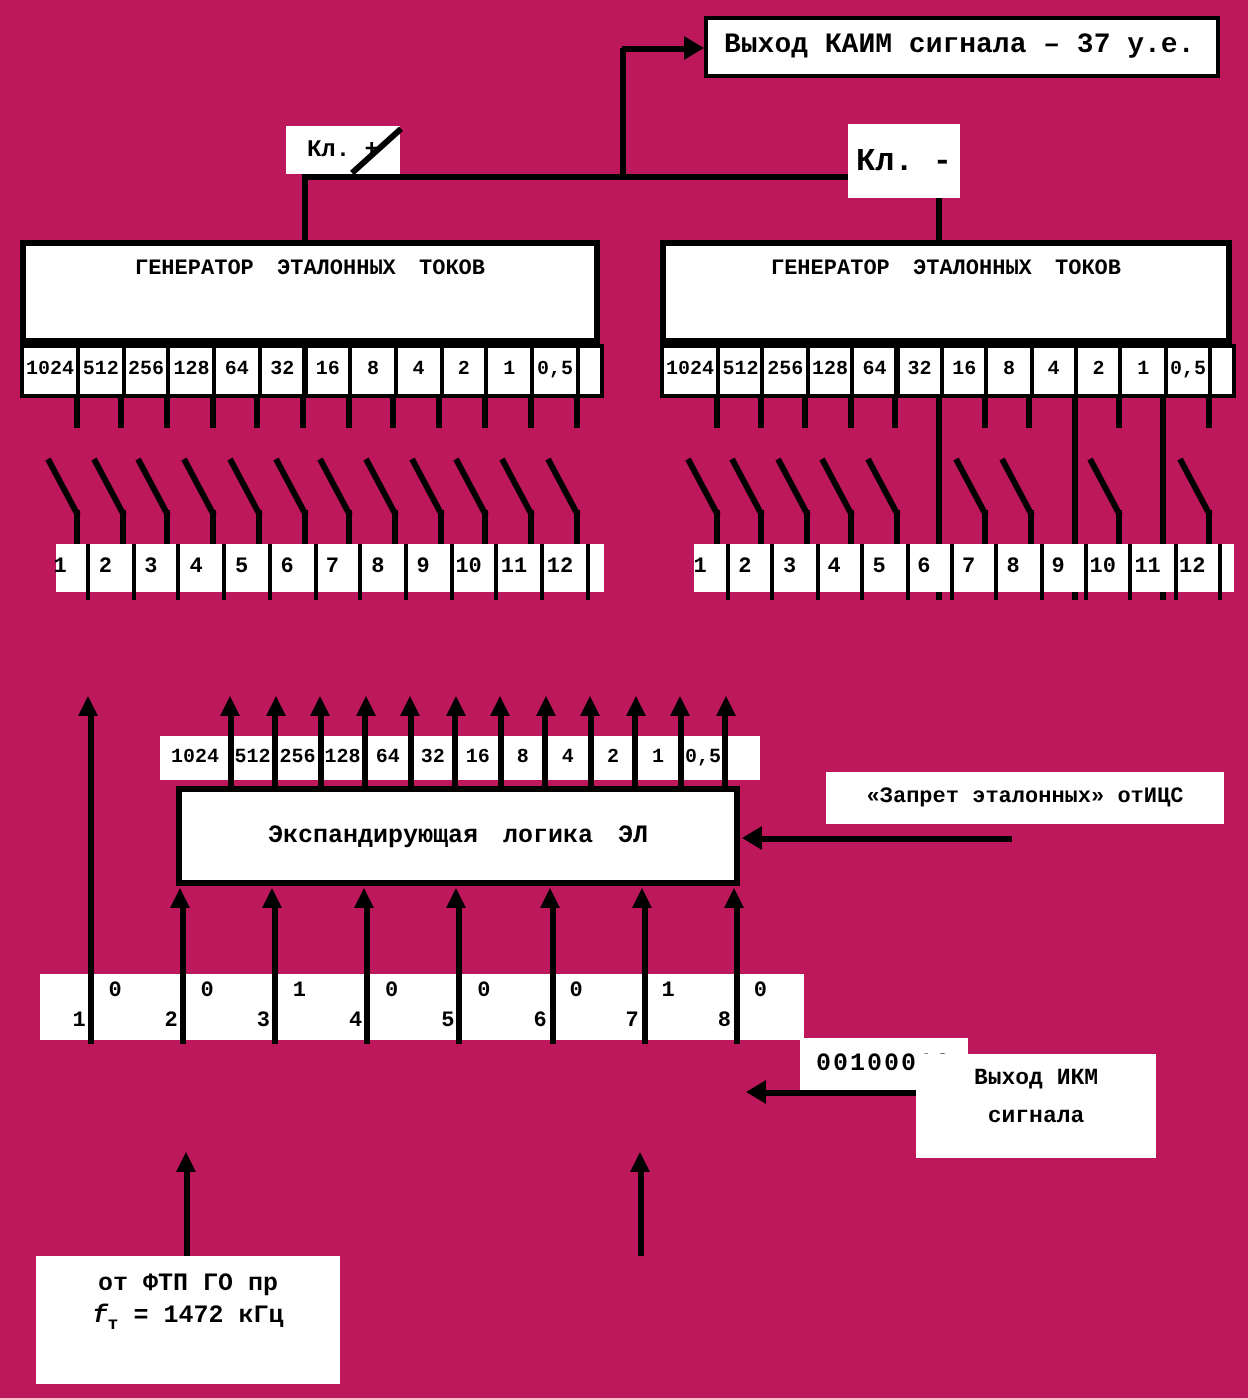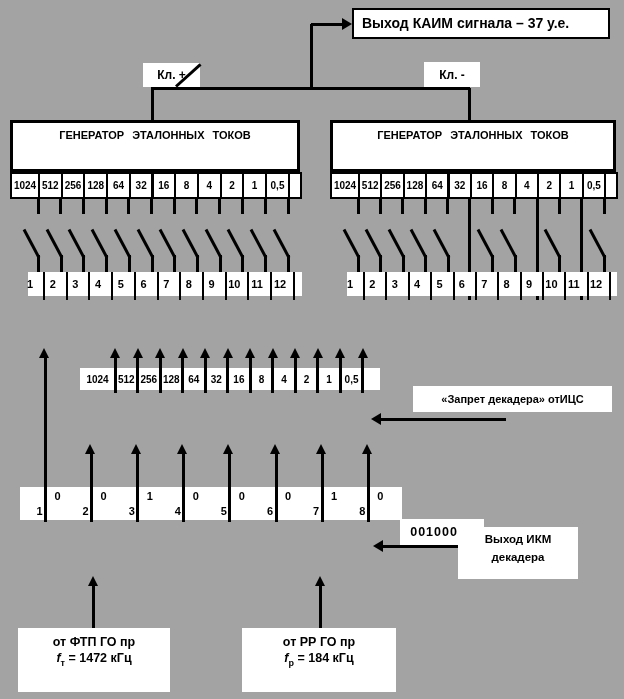--- a/index.html
+++ b/index.html
@@ -1,19 +1,19 @@
 <!DOCTYPE html>
 <html><head>
 <meta charset="utf-8">
 <style>
   * { box-sizing: border-box; }
   html,body { margin:0; padding:0; background:#808080; }
   #stage {
-    position:relative; width:624px; height:699px; background:#a3a3a3;
-    font-family:Liberation Sans, sans-serif; color:#000; overflow:hidden;
+    position:relative; width:624px; height:699px; background:#be185d;
+    font-family:Liberation Mono, monospace; color:#000; overflow:hidden;
   }
   .abs { position:absolute; }
   .line { background:#000; }
   .wbox { background:#fff; }
   .b2 { border:2px solid #000; }
   .b3 { border:3px solid #000; }
   .bold { font-weight:bold; }
   .ctr { display:flex; align-items:center; justify-content:center; text-align:center; }
   .title { font-weight:bold; text-align:center; word-spacing:5px; line-height:15px; }
   .ah-up { width:0; height:0; border-left:5px solid transparent; border-right:5px solid transparent; border-bottom:10px solid #000; }
@@ -31,56 +31,55 @@
   <div class="abs line" style="left:311px;top:22.5px;width:32px;height:3px"></div>
   <div class="abs ah-right" style="left:342px;top:18px"></div>
   <div class="abs line" style="left:151px;top:86.5px;width:319px;height:3px"></div>
   <div class="abs line" style="left:150.5px;top:88px;width:3px;height:33px"></div>
   <div class="abs line" style="left:467.5px;top:88px;width:3px;height:33px"></div>
 
   <div class="abs wbox b2 bold" style="left:352px;top:8px;width:258px;height:31px;font-size:14px;line-height:27px;padding-left:8px"><span>Выход КАИМ сигнала – 37 у.е.</span></div>
 
   <div class="abs wbox bold ctr" style="left:143px;top:63px;width:57px;height:24px;font-size:12px">Кл. +</div>
   <div class="abs line" style="left:176px;top:85px;width:33px;height:3px;transform:rotate(-42deg);transform-origin:0 50%"></div>
-  <div class="abs wbox bold ctr" style="left:424px;top:62px;width:56px;height:25px;font-size:12px">Кл. -</div>
+  <div class="abs wbox bold ctr" style="left:424px;top:62px;width:56px;height:37px;font-size:16px">Кл. -</div>
 
   <div class="abs wbox b3" style="left:10px;top:120px;width:290px;height:52px;padding-top:5px">
     <div class="title" style="font-size:11px">ГЕНЕРАТОР ЭТАЛОННЫХ ТОКОВ</div>
   </div>
   <div class="abs wbox b3" style="left:330px;top:120px;width:286px;height:52px;padding-top:5px">
     <div class="title" style="font-size:11px">ГЕНЕРАТОР ЭТАЛОННЫХ ТОКОВ</div>
   </div>
 
 
-
-  <div class="abs wbox bold ctr" style="left:413px;top:386px;width:199px;height:26px;font-size:11px">«Запрет декадера» отИЦС</div>
+  <div class="abs wbox b3 ctr bold" style="left:88px;top:393px;width:282px;height:50px;font-size:12.5px;word-spacing:5px">
+    <span>Экспандирующая логика ЭЛ</span>
+  </div>
+
+  <div class="abs wbox bold ctr" style="left:413px;top:386px;width:199px;height:26px;font-size:11px">«Запрет эталонных» отИЦС</div>
   <div class="abs line" style="left:378px;top:417.5px;width:128px;height:3px"></div>
   <div class="abs ah-left" style="left:371px;top:413px"></div>
 
 
   <div class="abs wbox bold ctr" style="left:400px;top:519px;width:84px;height:26px;font-size:12.5px;letter-spacing:1px">00100010</div>
   <div class="abs line" style="left:381px;top:544.5px;width:85px;height:3px"></div>
   <div class="abs ah-left" style="left:373px;top:540px"></div>
   <div class="abs wbox bold" style="left:458px;top:527px;width:120px;height:52px;font-size:11.5px;text-align:center;padding-top:6px">
     <div>Выход ИКМ</div>
-    <div style="margin-top:6px">декадера</div>
+    <div style="margin-top:6px">сигнала</div>
   </div>
 
   <div class="abs line" style="left:91.5px;top:584px;width:3px;height:44px"></div>
   <div class="abs ah-up" style="left:88px;top:576px"></div>
   <div class="abs line" style="left:318.5px;top:584px;width:3px;height:44px"></div>
   <div class="abs ah-up" style="left:315px;top:576px"></div>
 
   <div class="abs wbox bold" style="left:18px;top:628px;width:152px;height:64px;font-size:12.5px;text-align:center;padding-top:7px">
     <div>от ФТП ГО пр</div>
     <div style="margin-top:2px"><span class="fit">f</span><sub>т</sub><span> = 1472 кГц</span></div>
-  </div>
-  <div class="abs wbox bold" style="left:242px;top:628px;width:154px;height:64px;font-size:12.5px;text-align:center;padding-top:7px">
-    <div>от РР ГО пр</div>
-    <div style="margin-top:2px"><span class="fit">f</span><sub>р</sub><span> = 184 кГц</span></div>
   </div>
 
 <div class="abs wbox b2 bold ctr" style="left: 10px; top: 172px; width: 30px; height: 27px; font-size: 10px;">1024</div>
     <div class="abs wbox b2 bold ctr" style="left: 38px; top: 172px; width: 24.7px; height: 27px; font-size: 10px;">512</div>
     <div class="abs wbox b2 bold ctr" style="left: 60.7px; top: 172px; width: 24.7px; height: 27px; font-size: 10px;">256</div>
     <div class="abs wbox b2 bold ctr" style="left: 83.4px; top: 172px; width: 24.7px; height: 27px; font-size: 10px;">128</div>
     <div class="abs wbox b2 bold ctr" style="left: 106.1px; top: 172px; width: 24.7px; height: 27px; font-size: 10px;">64</div>
     <div class="abs wbox b2 bold ctr" style="left: 128.8px; top: 172px; width: 24.7px; height: 27px; font-size: 10px;">32</div>
     <div class="abs wbox b2 bold ctr" style="left: 151.5px; top: 172px; width: 24.7px; height: 27px; font-size: 10px;">16</div>
     <div class="abs wbox b2 bold ctr" style="left: 174.2px; top: 172px; width: 24.7px; height: 27px; font-size: 10px;">8</div>

